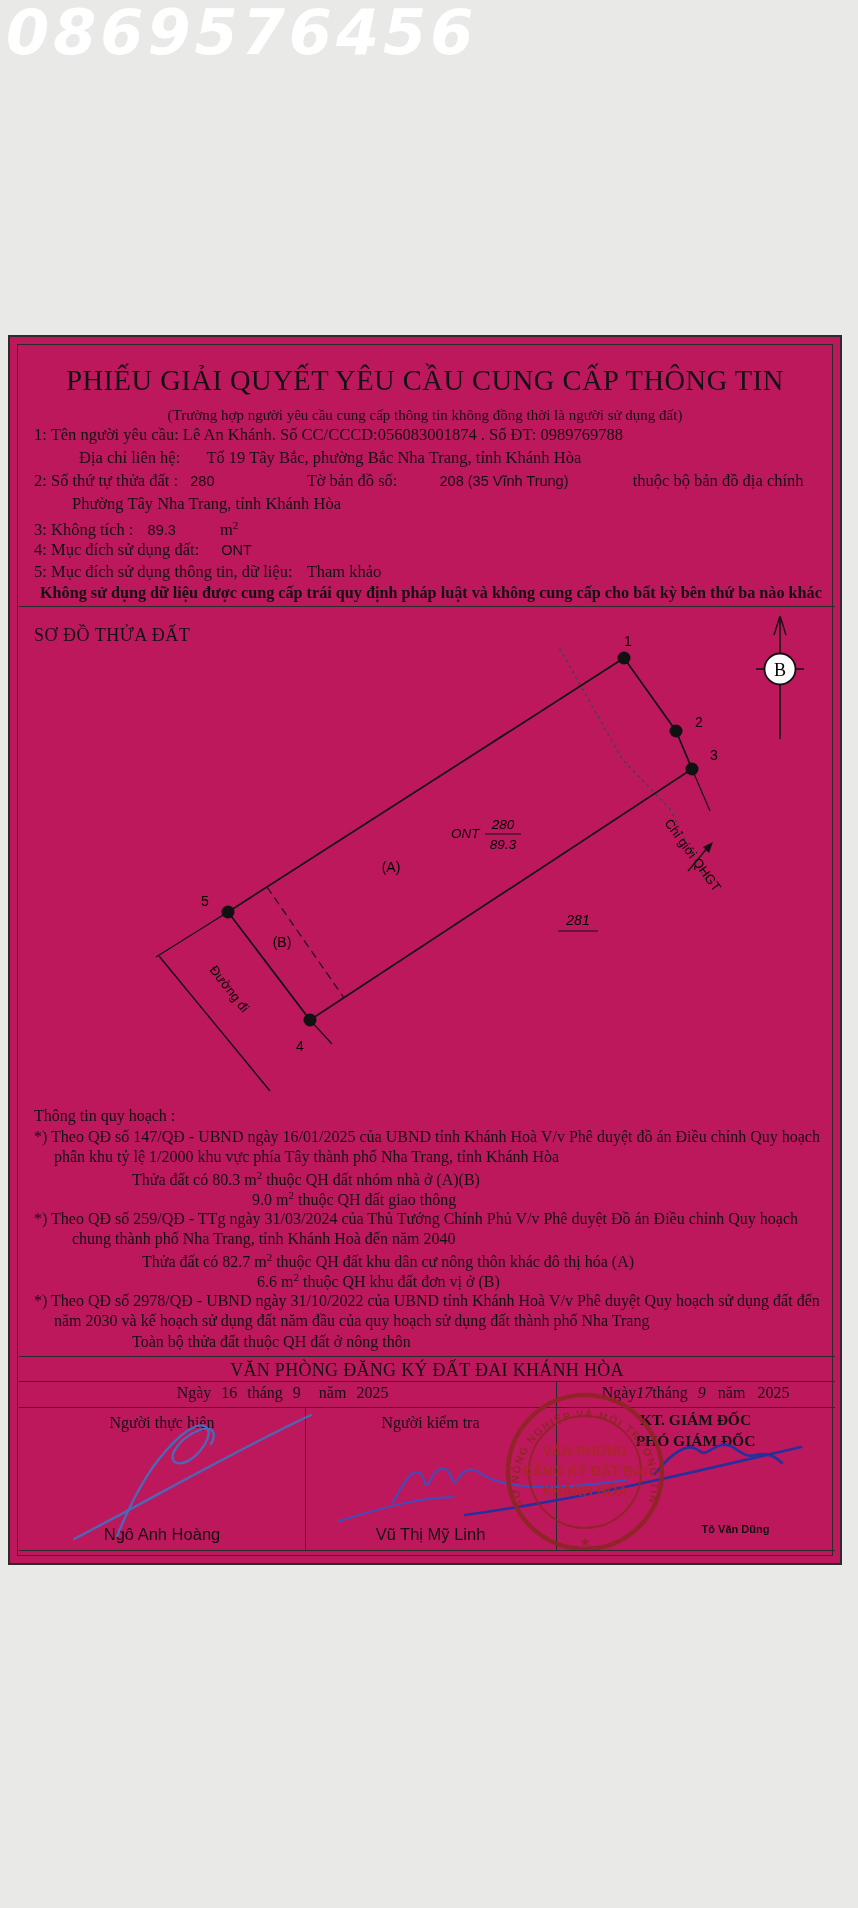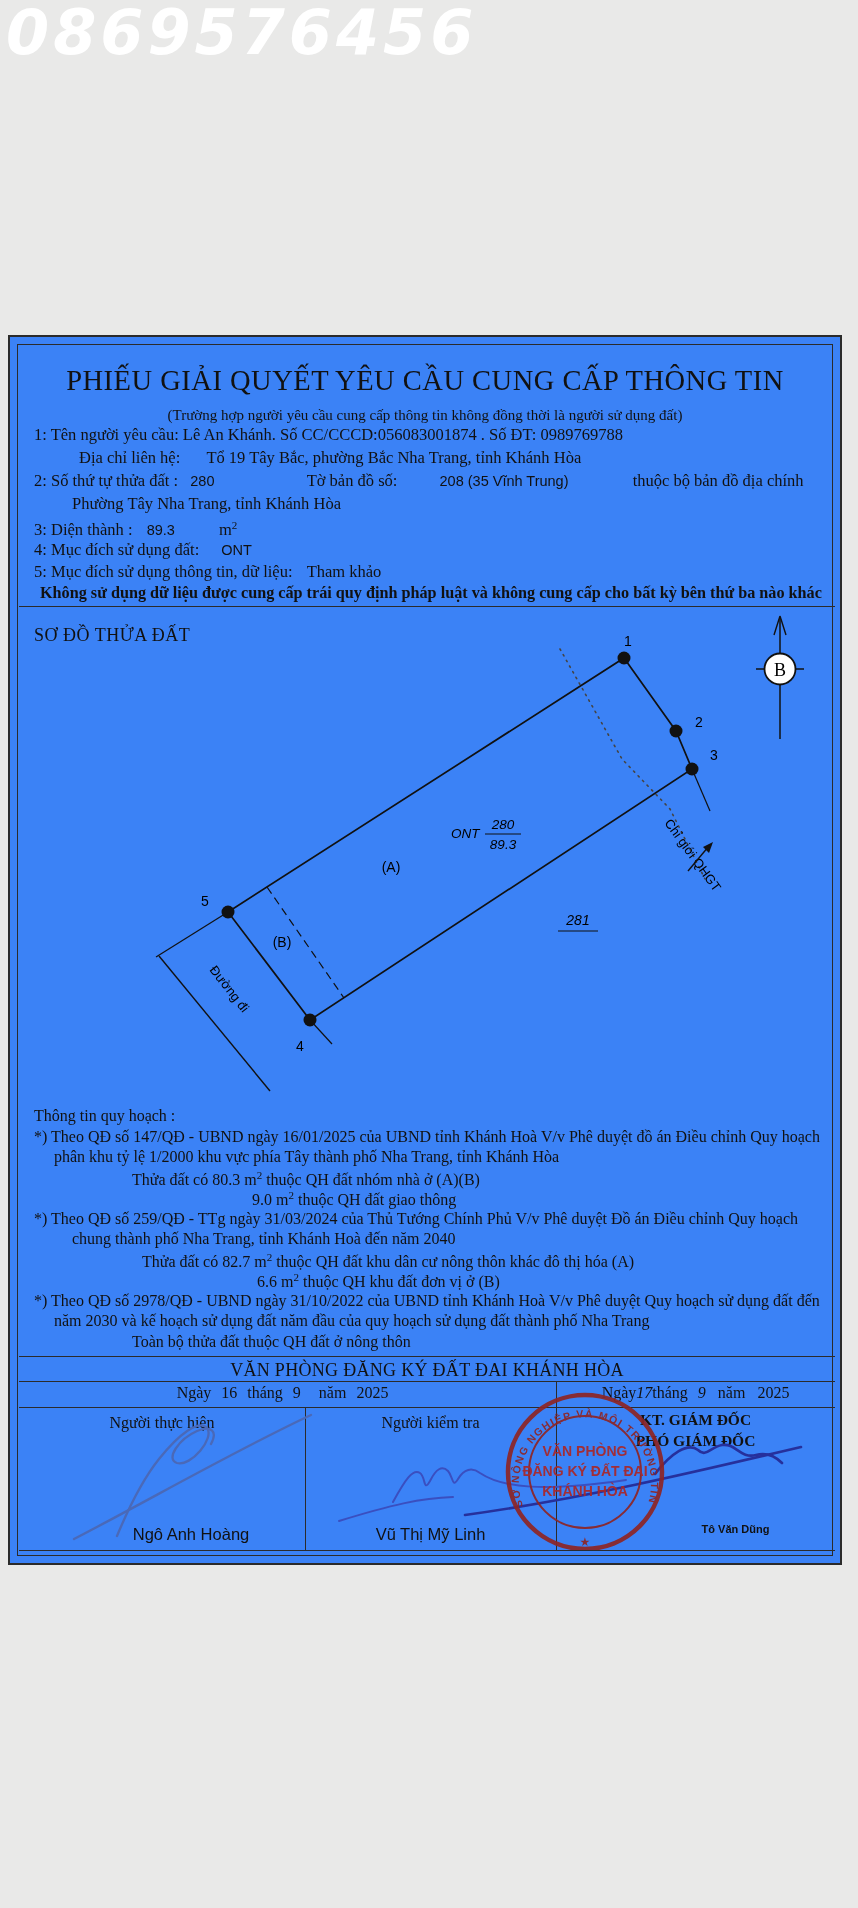--- a/index.html
+++ b/index.html
@@ -1,20 +1,20 @@
 <!DOCTYPE html>
 <html><head>
 <meta charset="utf-8">
 <style>
   html,body{margin:0;padding:0;}
   .stage{position:relative;width:858px;height:1908px;background:#e9e9e8;overflow:hidden;
          font-family:"Liberation Serif",serif;color:#111;}
   .watermark{position:absolute;left:6px;top:-4px;font-family:"DejaVu Sans",sans-serif;
              font-style:italic;font-weight:bold;font-size:62px;letter-spacing:4px;color:#ffffff;}
-  .page{position:absolute;left:8px;top:335px;width:834px;height:1230px;background:#3b82f6;
+  .page{position:absolute;left:8px;top:335px;width:834px;height:1230px;background:#be185d;
         border:2px solid #2b2b2b;box-sizing:border-box;}
   .inner-border{position:absolute;left:7px;top:7px;right:7px;bottom:7px;border:1.5px solid #2b2b2b;pointer-events:none;}
   .abs{position:absolute;}
   .title{left:0;top:28px;width:100%;text-align:center;font-size:28.5px;letter-spacing:.5px;white-space:nowrap;}
   .subtitle{left:0;top:70px;width:100%;text-align:center;font-size:15px;}
   .fline{font-size:16.5px;white-space:nowrap;}
   .val{font-family:"Liberation Sans",sans-serif;font-size:14.5px;}
   .notice{font-weight:bold;font-size:16.2px;white-space:nowrap;}
   .hrule{height:0;border-top:1.4px solid #2b2b2b;}
   .diagram-heading{left:24px;top:288px;font-size:18px;letter-spacing:.5px;}
@@ -52,21 +52,21 @@
     </div>
     <div class="abs fline" style="left:24px;top:134px;">
       <span>2: Số thứ tự thửa đất :</span>
       <span class="val" style="margin-left:8px;">280</span>
       <span style="margin-left:88px;">Tờ bản đồ số:</span>
       <span class="val" style="margin-left:38px;">208 (35 Vĩnh Trung)</span>
       <span style="margin-left:60px;">thuộc bộ bản đồ địa chính</span>
     </div>
     <div class="abs fline" style="left:62px;top:157px;">Phường Tây Nha Trang, tỉnh Khánh Hòa</div>
     <div class="abs fline" style="left:24px;top:181px;">
-      <span>3: Diện thành :</span>
+      <span>3: Không tích :</span>
       <span class="val" style="margin-left:10px;">89.3</span>
       <span style="margin-left:40px;"><span>m</span><sup>2</sup></span>
     </div>
     <div class="abs fline" style="left:24px;top:203px;">
       <span>4: Mục đích sử dụng đất:</span>
       <span class="val" style="margin-left:18px;">ONT</span>
     </div>
     <div class="abs fline" style="left:24px;top:225px;">
       <span>5: Mục đích sử dụng thông tin, dữ liệu:</span>
       <span style="margin-left:10px;">Tham khảo</span>
@@ -159,21 +159,21 @@
       <span class="hand" style="margin-left:6px;">9</span>
       <span style="margin-left:8px;">năm</span>
       <span style="margin-left:8px;">2025</span>
     </div>
 
     <div class="abs role" style="left:546px;top:1074px;width:279px;">KT. GIÁM ĐỐC</div>
     <div class="abs role" style="left:546px;top:1095px;width:279px;">PHÓ GIÁM ĐỐC</div>
     <div class="abs cell" style="left:9px;top:1077px;width:286px;">Người thực hiện</div>
     <div class="abs cell" style="left:295px;top:1077px;width:251px;">Người kiểm tra</div>
 
-    <div class="abs sname" style="left:9px;top:1188px;width:286px;margin-left:29px;">Ngô Anh Hoàng</div>
+    <div class="abs sname" style="left:9px;top:1188px;width:286px;">Ngô Anh Hoàng</div>
     <div class="abs sname" style="left:295px;top:1188px;width:251px;">Vũ Thị Mỹ Linh</div>
     <div class="abs sname bold" style="left:546px;top:1186px;width:279px;font-size:11px;padding-left:40px;">Tô Văn Dũng</div>
 
     <svg class="abs" style="left:9px;top:1044px;" width="816" height="169" viewBox="0 0 816 169">
 
       <g stroke="#4a69b8" stroke-width="2.3" fill="none" stroke-linecap="round">
         <path d="M55,158 C125,122 215,70 292,34"></path>
         <path d="M98,155 C110,126 124,98 140,78 C160,53 180,38 188,47 C196,57 172,86 158,82 C146,78 160,58 178,50 C192,44 199,50 192,63"></path>
       </g>
 

